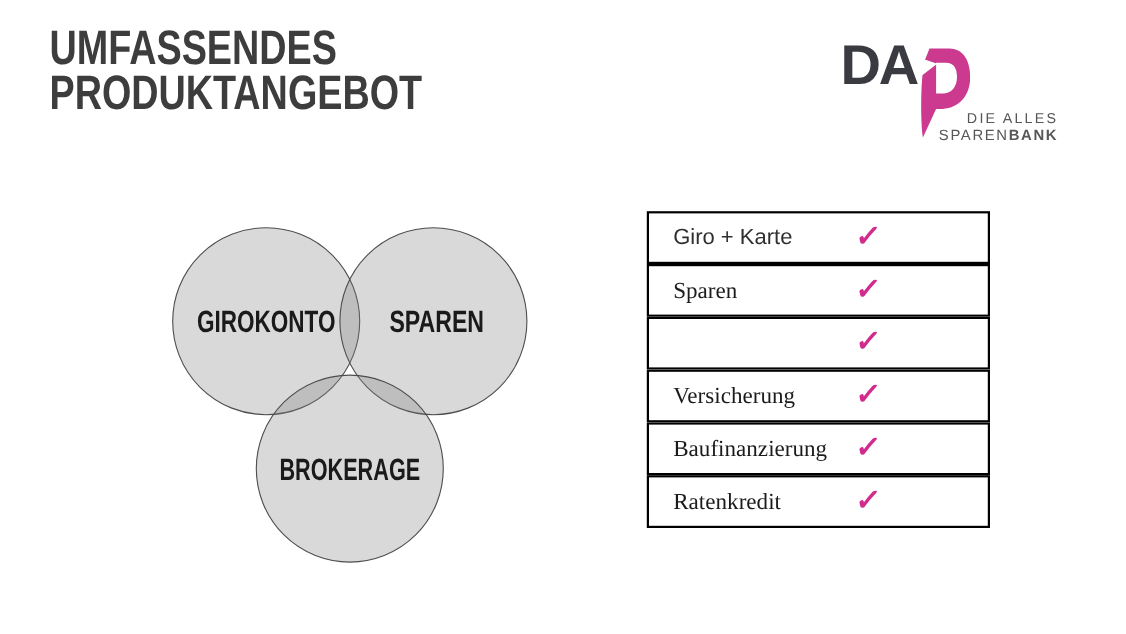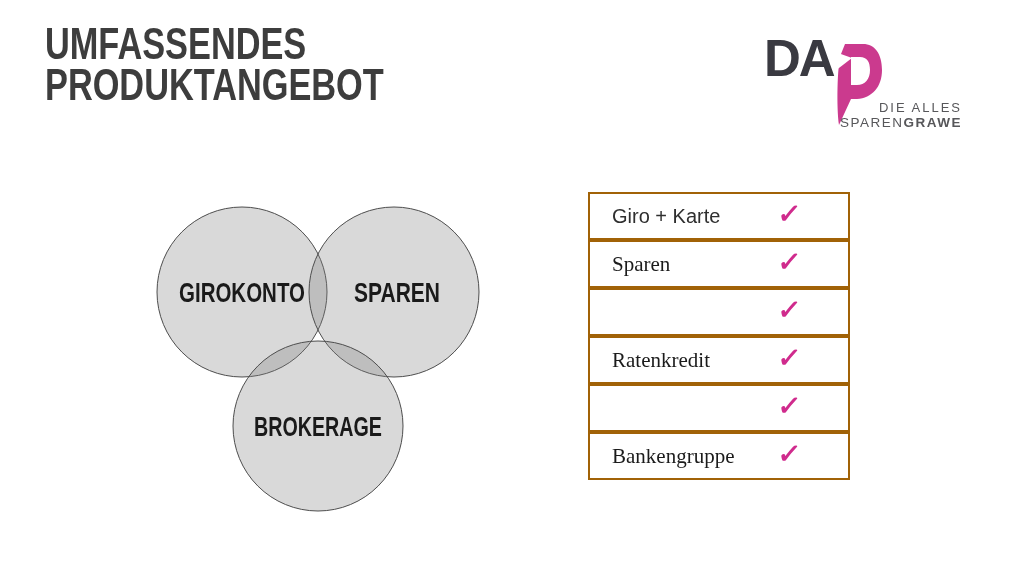--- a/index.html
+++ b/index.html
@@ -47,22 +47,22 @@
   .venn{position:absolute;left:150px;top:202px;width:340px;height:315px;}
   .venn svg{display:block;}
   .venn text{
     font-family:"Liberation Sans",sans-serif;font-weight:700;
     fill:#1a1a1a;font-size:28px;
   }
 
   
   .ptable{position:absolute;left:588px;top:192px;width:266px;}
   .prow{
-    position:relative;width:262px;height:48px;background:#fff;
-    border:2px solid #a16207;
+    position:relative;width:312px;height:48px;background:#fff;
+    border:2px solid #000000;
   }
   .prow .plabel{
     position:absolute;left:22px;top:50%;transform:translateY(-50%);
     white-space:nowrap;color:#1b1b1b;
   }
   .prow.sans .plabel{font-family:"Liberation Sans",sans-serif;font-size:20px;color:#2f2f2f;}
   .prow.serif .plabel{font-family:"Liberation Serif",serif;font-size:21px;}
   .prow .pcheck{
     position:absolute;left:188px;top:50%;transform:translateY(-54%) skewX(-6deg);
     font-size:27px;font-weight:700;color:var(--check-pink);line-height:1;
@@ -96,21 +96,21 @@
       <span class="wm">DA</span>
       <svg class="dadat-d" viewBox="0 0 46 82" xmlns="http://www.w3.org/2000/svg">
         <path fill="currentColor" fill-rule="evenodd" d="M9,0 L27,0 C39,0 46,10 46,26 C46,43 36,54 21,55 L15,55 L3,81
              C0.5,64 1,22 5,10 Z
              M15,13 L24,13 C31,13 34,18 34,26 C34,35 29,41 21,41 L15,41 Z"></path>
         <path fill="#ffffff" d="M-1,8 L16,14 L-1,27 Z"></path>
       </svg>
     </div>
     <div class="dadat-tagline">
       <div class="t1">DIE ALLES</div>
-      <div class="t2"><span>SPAREN</span><b>GRAWE</b></div>
+      <div class="t2"><span>SPAREN</span><b>BANK</b></div>
     </div>
   </div>
 
   <div class="venn">
     <svg width="340" height="315" viewBox="0 0 340 315" xmlns="http://www.w3.org/2000/svg">
       <g fill="#808080" fill-opacity="0.3" stroke="#4d4d4d" stroke-width="1">
         <circle cx="92" cy="90" r="85"></circle>
         <circle cx="244" cy="90" r="85"></circle>
         <circle cx="168" cy="224" r="85"></circle>
       </g>
@@ -126,26 +126,27 @@
       <span class="pcheck">✓</span>
     </div>
     <div class="prow serif">
       <span class="plabel">Sparen</span>
       <span class="pcheck">✓</span>
     </div>
     <div class="prow serif">
       <span class="pcheck">✓</span>
     </div>
     <div class="prow serif">
-      <span class="plabel">Ratenkredit</span>
+      <span class="plabel">Versicherung</span>
       <span class="pcheck">✓</span>
     </div>
     <div class="prow serif">
+      <span class="plabel">Baufinanzierung</span>
       <span class="pcheck">✓</span>
     </div>
     <div class="prow serif">
-      <span class="plabel">Bankengruppe</span>
+      <span class="plabel">Ratenkredit</span>
       <span class="pcheck">✓</span>
     </div>
   </div>
 
 
 </div>
 
 </body></html>

